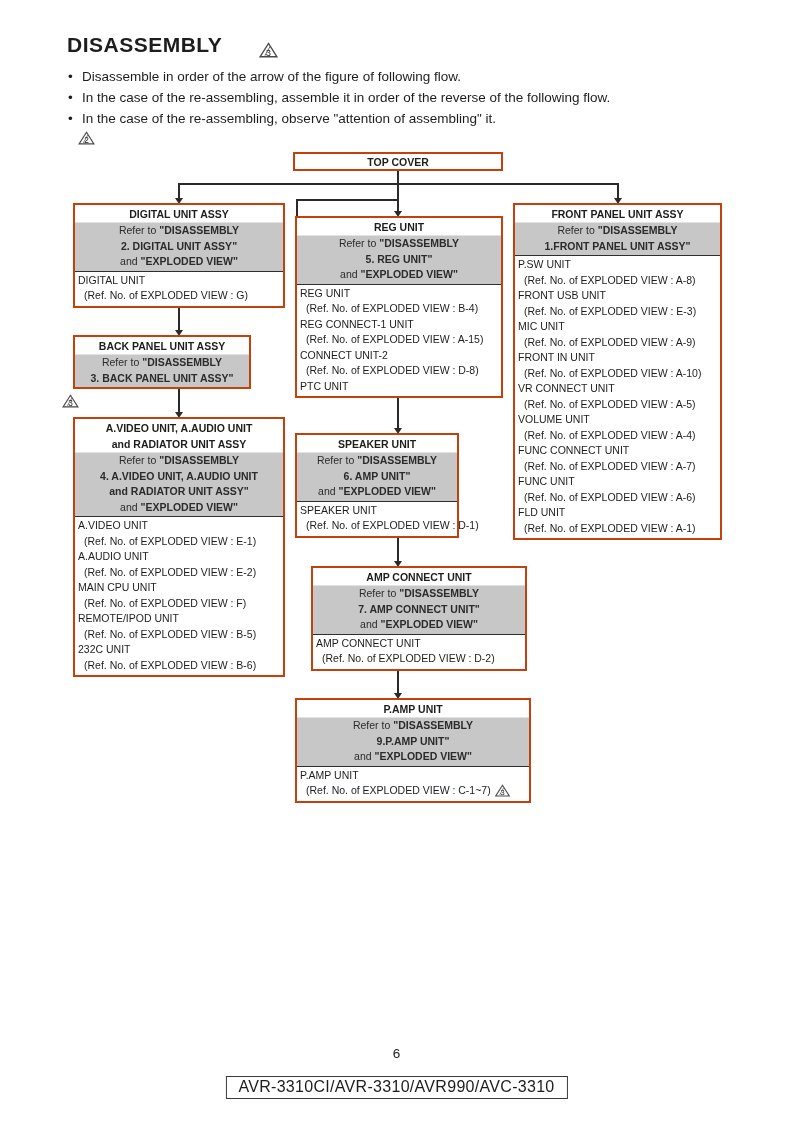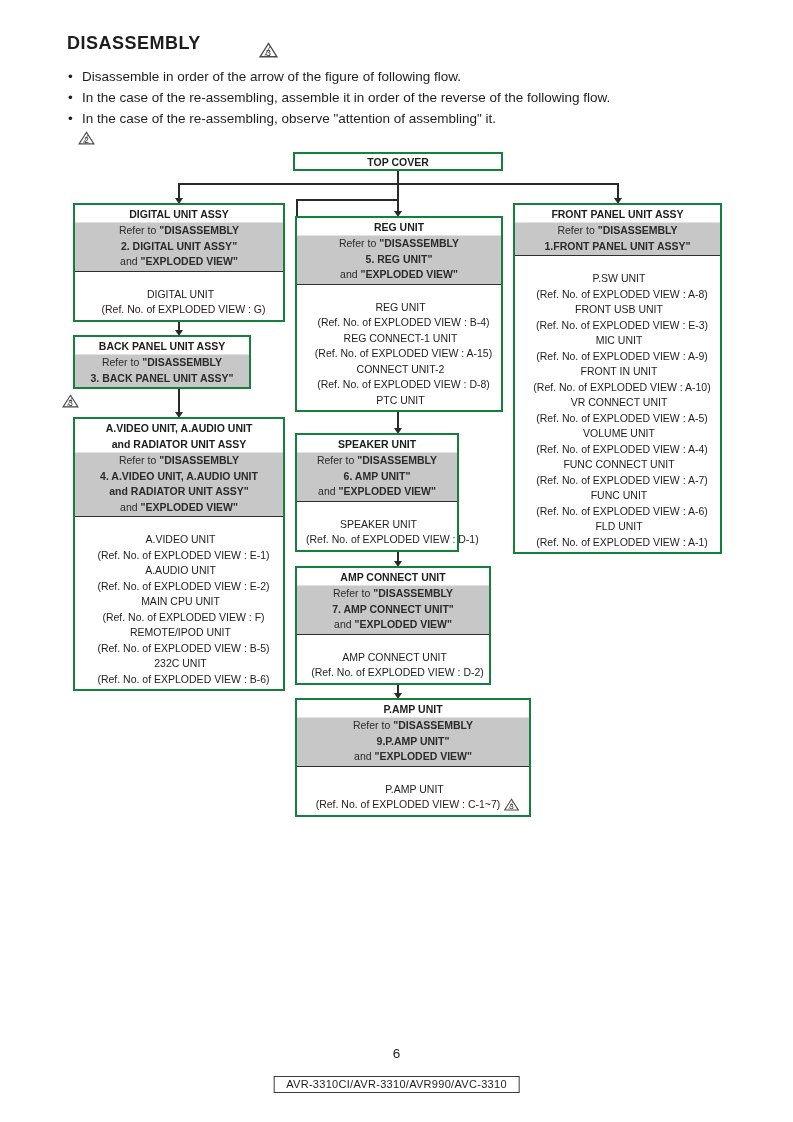--- a/index.html
+++ b/index.html
@@ -2,44 +2,44 @@
 <html><head>
 <meta charset="utf-8">
 <style>
   html,body{margin:0;padding:0;background:#888;}
   *{box-sizing:border-box;}
   .page{
     position:relative;width:793px;height:1122px;background:#ffffff;margin:0 auto;
     font-family:"Liberation Sans", sans-serif;color:#1d1d1d;overflow:hidden;
   }
   
-  .doc-title{position:absolute;left:67px;top:33px;font-size:18px;font-weight:bold;letter-spacing:.5px;margin:0;}
+  .doc-title{position:absolute;left:67px;top:33px;font-size:21px;font-weight:bold;letter-spacing:.5px;margin:0;}
   .tri-slot{position:absolute;display:inline-block;}
   #tri-header{left:259px;top:42px;}
   #tri-preflow{left:78px;top:131px;}
   #tri-avideo{left:62px;top:394px;}
   .bullets{position:absolute;left:68px;top:66px;font-size:13.5px;line-height:21px;}
   .bullet-row{display:flex;}
   .bullet-dot{width:14px;}
   
-  .fbox{position:absolute;border:2px solid #15803d;background:#fff;font-size:10.5px;line-height:15.5px;}
+  .fbox{position:absolute;border:2px solid #c2410c;background:#fff;font-size:10.5px;line-height:15.5px;}
   .box-title{font-weight:bold;text-align:center;line-height:16px;padding-top:1px;}
   .box-refer{background:#c7c7c7;text-align:center;line-height:15.5px;padding-bottom:1px;color:#2b2b2b;border-top:1px solid #e2e2e2;}
   .box-refer .b{font-weight:bold;}
-  .box-items{border-top:1.5px solid #2e2e2e;padding:15px 0 2px 0;text-align:center;}
+  .box-items{border-top:1.5px solid #2e2e2e;padding:1px 0 2px 0;}
   .item-name{padding-left:3px;white-space:nowrap;}
   .item-ref{padding-left:9px;white-space:nowrap;}
   #box-top-cover{left:293px;top:152px;width:210px;height:19px;}
   #box-top-cover .box-title{line-height:14px;}
   #box-digital{left:73px;top:203px;width:212px;}
   #box-back_panel{left:73px;top:335px;width:178px;}
   #box-avideo{left:73px;top:417px;width:212px;}
   #box-reg{left:295px;top:216px;width:208px;}
   #box-speaker{left:295px;top:433px;width:164px;}
-  #box-amp_connect{left:295px;top:566px;width:196px;}
+  #box-amp_connect{left:311px;top:566px;width:216px;}
   #box-pamp{left:295px;top:698px;width:236px;}
   #box-front_panel{left:513px;top:203px;width:209px;}
   
   .hline,.vline{position:absolute;background:#2a2a2a;}
   .hline{height:1.5px;}
   .vline{width:1.5px;}
   .varrow::after{
     content:"";position:absolute;bottom:-5px;left:50%;margin-left:-4px;
     border-left:4px solid transparent;border-right:4px solid transparent;border-top:6px solid #2a2a2a;
   }
@@ -55,21 +55,21 @@
   #c10{left:397px;top:392px;height:37px;}
   #c11{left:397px;top:526px;height:36px;}
   #c12{left:397px;top:656px;height:38px;}
   
   .tri-icon text{font-family:"Liberation Sans",sans-serif;}
   .item-ref .tri-icon{vertical-align:-3px;margin-left:4px;}
   
   .page-number{position:absolute;left:0;top:1046px;width:100%;text-align:center;font-size:13.5px;}
   .footer-box{
     position:absolute;left:50%;top:1076px;transform:translateX(-50%);
-    border:1.5px solid #3a3a3a;padding:1px 12px 2px 12px;font-size:11px;letter-spacing:.3px;white-space:nowrap;
+    border:1.5px solid #3a3a3a;padding:1px 12px 2px 12px;font-size:16px;letter-spacing:.3px;white-space:nowrap;
   }
 </style>
 </head>
 <body>
 
 <div class="page">
 
   <h1 class="doc-title">DISASSEMBLY</h1>
   <span class="tri-slot" id="tri-header"><svg viewBox="0 0 20 17" width="19" height="16" class="tri-icon">
         <polygon points="10,1.5 19,15.7 1,15.7" fill="none" stroke="#4a4a4a" stroke-width="1.4"></polygon>

